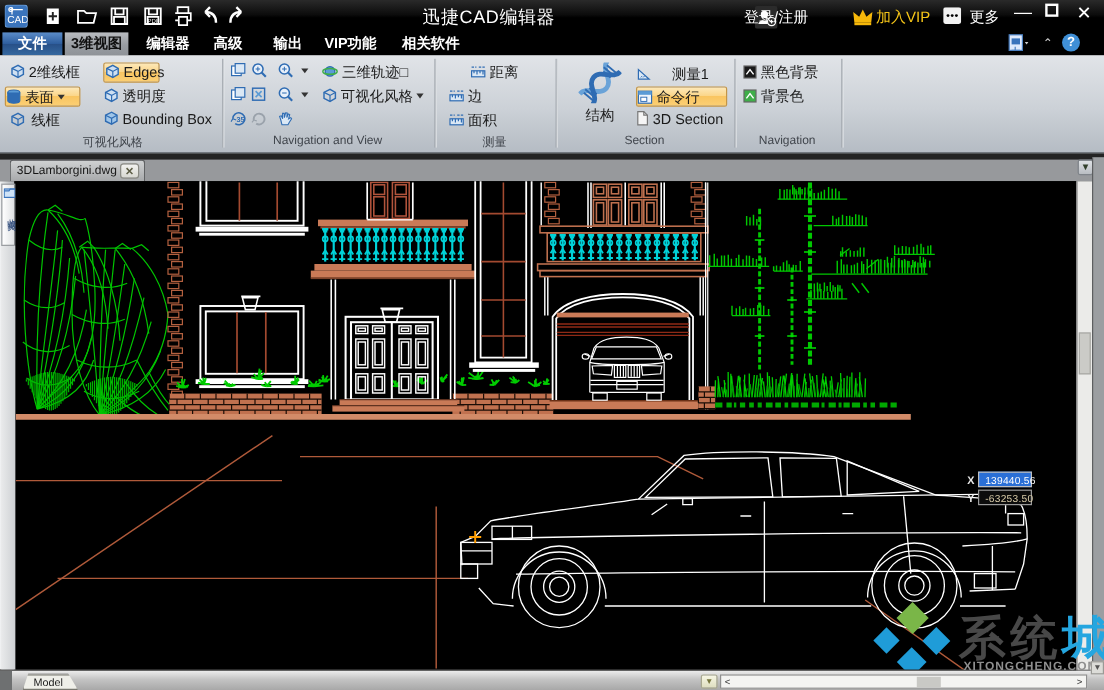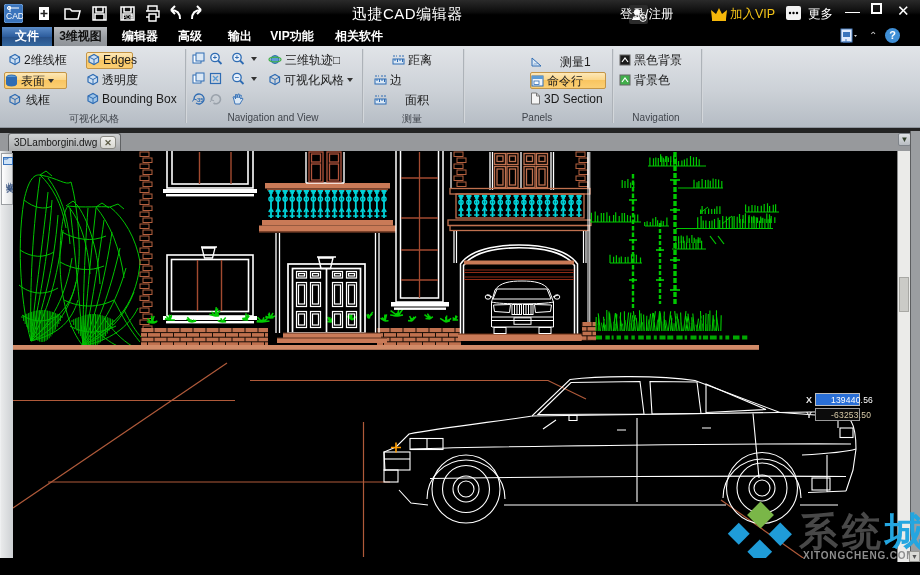--- a/index.html
+++ b/index.html
@@ -42,21 +42,21 @@
 #sidetab2 { left:1px; top:205px; width:12px; height:353px; background:linear-gradient(90deg,#e9eaeb,#cdd0d3); }
 #cadcanvas { left:13px; top:151px; width:884px; height:407px; background:#000; }
 
 
 #wm-cn { position:absolute; z-index:10; left:799px; top:505px; font-size:39px; font-weight:bold; color:#484848; letter-spacing:4px; white-space:nowrap; }
 #wm-cn b { color:#24a6e0; }
 #wm-en { position:absolute; z-index:10; left:803px; top:550px; font-size:10px; font-weight:bold; color:#8f8f8f; letter-spacing:0.8px; white-space:nowrap; }
 
 
 .coordlbl { position:absolute; color:#e8e8e8; font-size:9px; font-weight:bold; }
-.coordbox { position:absolute; width:45px; height:13px; font-size:8.5px; line-height:12px; padding-left:15px; border:1px solid #9a9a9a; letter-spacing:0.2px; }
+.coordbox { position:absolute; width:45px; height:13px; font-size:8.5px; line-height:12px; padding-left:5px; border:1px solid #9a9a9a; letter-spacing:0.2px; }
 
 
 #vsb { left:897px; top:151px; width:13px; height:411px; background:#ebebe9; border-left:1px solid #888; }
 #vsb-thumb { position:absolute; left:1px; top:126px; width:10px; height:35px; background:#cbcbc7; border:1px solid #a8a8a4; }
 #vsb-dn { position:absolute; left:11px; top:400px; width:11px; height:11px; background:#dcdcd8; border:1px solid #9a9a96; color:#555; font-size:7px; text-align:center; line-height:10px; z-index:11; }
 #rborder { left:910px; top:131px; width:10px; height:427px; background:#9b9ea1; border-left:1px solid #5c5e60; }
 
 
 #statusbar { left:0; top:558px; width:920px; height:17px; background:linear-gradient(#ececec,#c3c3c3 45%,#a8a8a8); border-top:1px solid #6f6f6f; }
 #sb-left { position:absolute; left:0; top:0; width:10px; height:17px; background:#6e7071; }
@@ -228,37 +228,51 @@
         </svg><span style="margin-left:3px">距离</span></div>
       <div class="rbtn" style="left:374px;top:26px;"><svg class="ic" width="13" height="12" viewBox="0 0 13 12">
           <path d="M1,2 h4 m2,0 h5" stroke="#2f6cb3" stroke-dasharray="2,1"></path>
           <rect x="1" y="5" width="11" height="5" fill="#dbe8f5" stroke="#2f6cb3"></rect>
           <path d="M3,5 v2 M5.5,5 v3 M8,5 v2 M10.5,5 v3" stroke="#2f6cb3"></path>
         </svg><span style="margin-left:3px">边</span></div>
       <div class="rbtn" style="left:374px;top:46px;"><svg class="ic" width="13" height="12" viewBox="0 0 13 12">
           <path d="M1,2 h4 m2,0 h5" stroke="#2f6cb3" stroke-dasharray="2,1"></path>
           <rect x="1" y="5" width="11" height="5" fill="#dbe8f5" stroke="#2f6cb3"></rect>
           <path d="M3,5 v2 M5.5,5 v3 M8,5 v2 M10.5,5 v3" stroke="#2f6cb3"></path>
-        </svg><span style="margin-left:18px">面积</span></div>
+        </svg><span style="margin-left:3px">面积</span></div>
       <div class="rlabel" style="left:352px;width:120px">测量</div>
       <div class="rsep" style="left:463px"></div>
+      <div class="rbtn" style="left:478px;top:6px;width:44px;height:52px;text-align:center">
+        <svg width="36" height="34" viewBox="0 0 36 34" style="display:block;margin:0 auto">
+<g transform="rotate(40 18 17)">
+<g fill="none">
+<path d="M11,-1 C11,8 25,8 25,17 C25,26 11,26 11,35" stroke="#6aa3d8" stroke-width="4"></path>
+<path d="M25,-1 C25,8 11,8 11,17 C11,26 25,26 25,35" stroke="#2f6cb3" stroke-width="4"></path>
+</g>
+<g stroke="#2f6cb3" stroke-width="1.6">
+<path d="M13,2 L23,2 M12,5 L24,5 M14,8 L22,8 M14,26 L22,26 M12,29 L24,29 M13,32 L23,32"></path>
+</g>
+</g>
+        </svg>
+        <div style="font-size:12px;margin-top:2px">结构</div>
+      </div>
       <div class="rbtn" style="left:530px;top:8px;"><svg class="ic" width="13" height="12" viewBox="0 0 13 12">
           <path d="M2,10 L2,2 L11,10 z" fill="#dbe8f5" stroke="#2f6cb3"></path>
           <path d="M4,8.5 l1.2,-1.2 M6,8.5 l1.2,-1.2" stroke="#2f6cb3" stroke-width="0.8"></path>
         </svg><span style="margin-left:17px">测量1</span></div>
       <div class="rbtn hl" style="left:530px;top:26px;width:76px;"><svg class="ic" width="13" height="12" viewBox="0 0 13 12">
           <rect x="1" y="1" width="11" height="10" fill="#eef4fb" stroke="#2f6cb3"></rect>
           <rect x="1" y="1" width="11" height="3" fill="#5b9bd5"></rect>
           <rect x="3" y="6" width="5" height="3.5" fill="#fff" stroke="#2f6cb3" stroke-width="0.8"></rect>
         </svg><span style="margin-left:3px">命令行</span></div>
       <div class="rbtn" style="left:530px;top:46px;"><svg class="ic" width="11" height="13" viewBox="0 0 11 13">
           <path d="M1.5,1 h5 l3,3 v8 h-8 z" fill="#f5f5f5" stroke="#777"></path>
           <path d="M6.5,1 v3 h3" fill="none" stroke="#777"></path>
         </svg><span style="margin-left:3px">3D Section</span></div>
-      <div class="rlabel" style="left:477px;width:120px">Panels</div>
+      <div class="rlabel" style="left:477px;width:120px">Section</div>
       <div class="rsep" style="left:612px"></div>
       <div class="rbtn" style="left:619px;top:6px;"><svg class="ic" width="12" height="12" viewBox="0 0 12 12">
           <rect x="1" y="1" width="10" height="10" fill="#1a1a1a" stroke="#666"></rect>
           <path d="M3,8 l3,-4 3,4" stroke="#fff" fill="none" stroke-width="1.2"></path>
         </svg><span style="margin-left:3px">黑色背景</span></div>
       <div class="rbtn" style="left:619px;top:26px;"><svg class="ic" width="12" height="12" viewBox="0 0 12 12">
           <rect x="1" y="1" width="10" height="10" fill="#3fae49" stroke="#666"></rect>
           <path d="M3,8 l3,-4 3,4" stroke="#fff" fill="none" stroke-width="1.2"></path>
         </svg><span style="margin-left:3px">背景色</span></div>
       <div class="rlabel" style="left:596px;width:120px">Navigation</div>
@@ -720,14 +734,26 @@
     <rect x="28" y="47" width="17.5" height="17.5" fill="#1f9cd8" transform="rotate(45 36.75 55.75)"></rect>
   </svg>
   <div id="wm-cn">系统<b>城</b></div>
   <div id="wm-en">XITONGCHENG.COM</div>
 
   <div class="abs" id="vsb">
       <div id="vsb-thumb"></div>
       <div id="vsb-dn">▼</div>
     </div>
   <div class="abs" id="rborder"></div>
+  <div class="abs" id="statusbar">
+    <div id="sb-left"></div>
+    <div id="modeltab">
+        <span>Model</span>
+      </div>
+    <div id="hsb-v">▼</div>
+    <div id="hsb">
+        <span class="ar" style="left:3px">&lt;</span>
+        <div id="hsb-thumb"></div>
+        <span class="ar" style="right:3px">&gt;</span>
+      </div>
+  </div>
 
 </div>
 
 </body></html>

